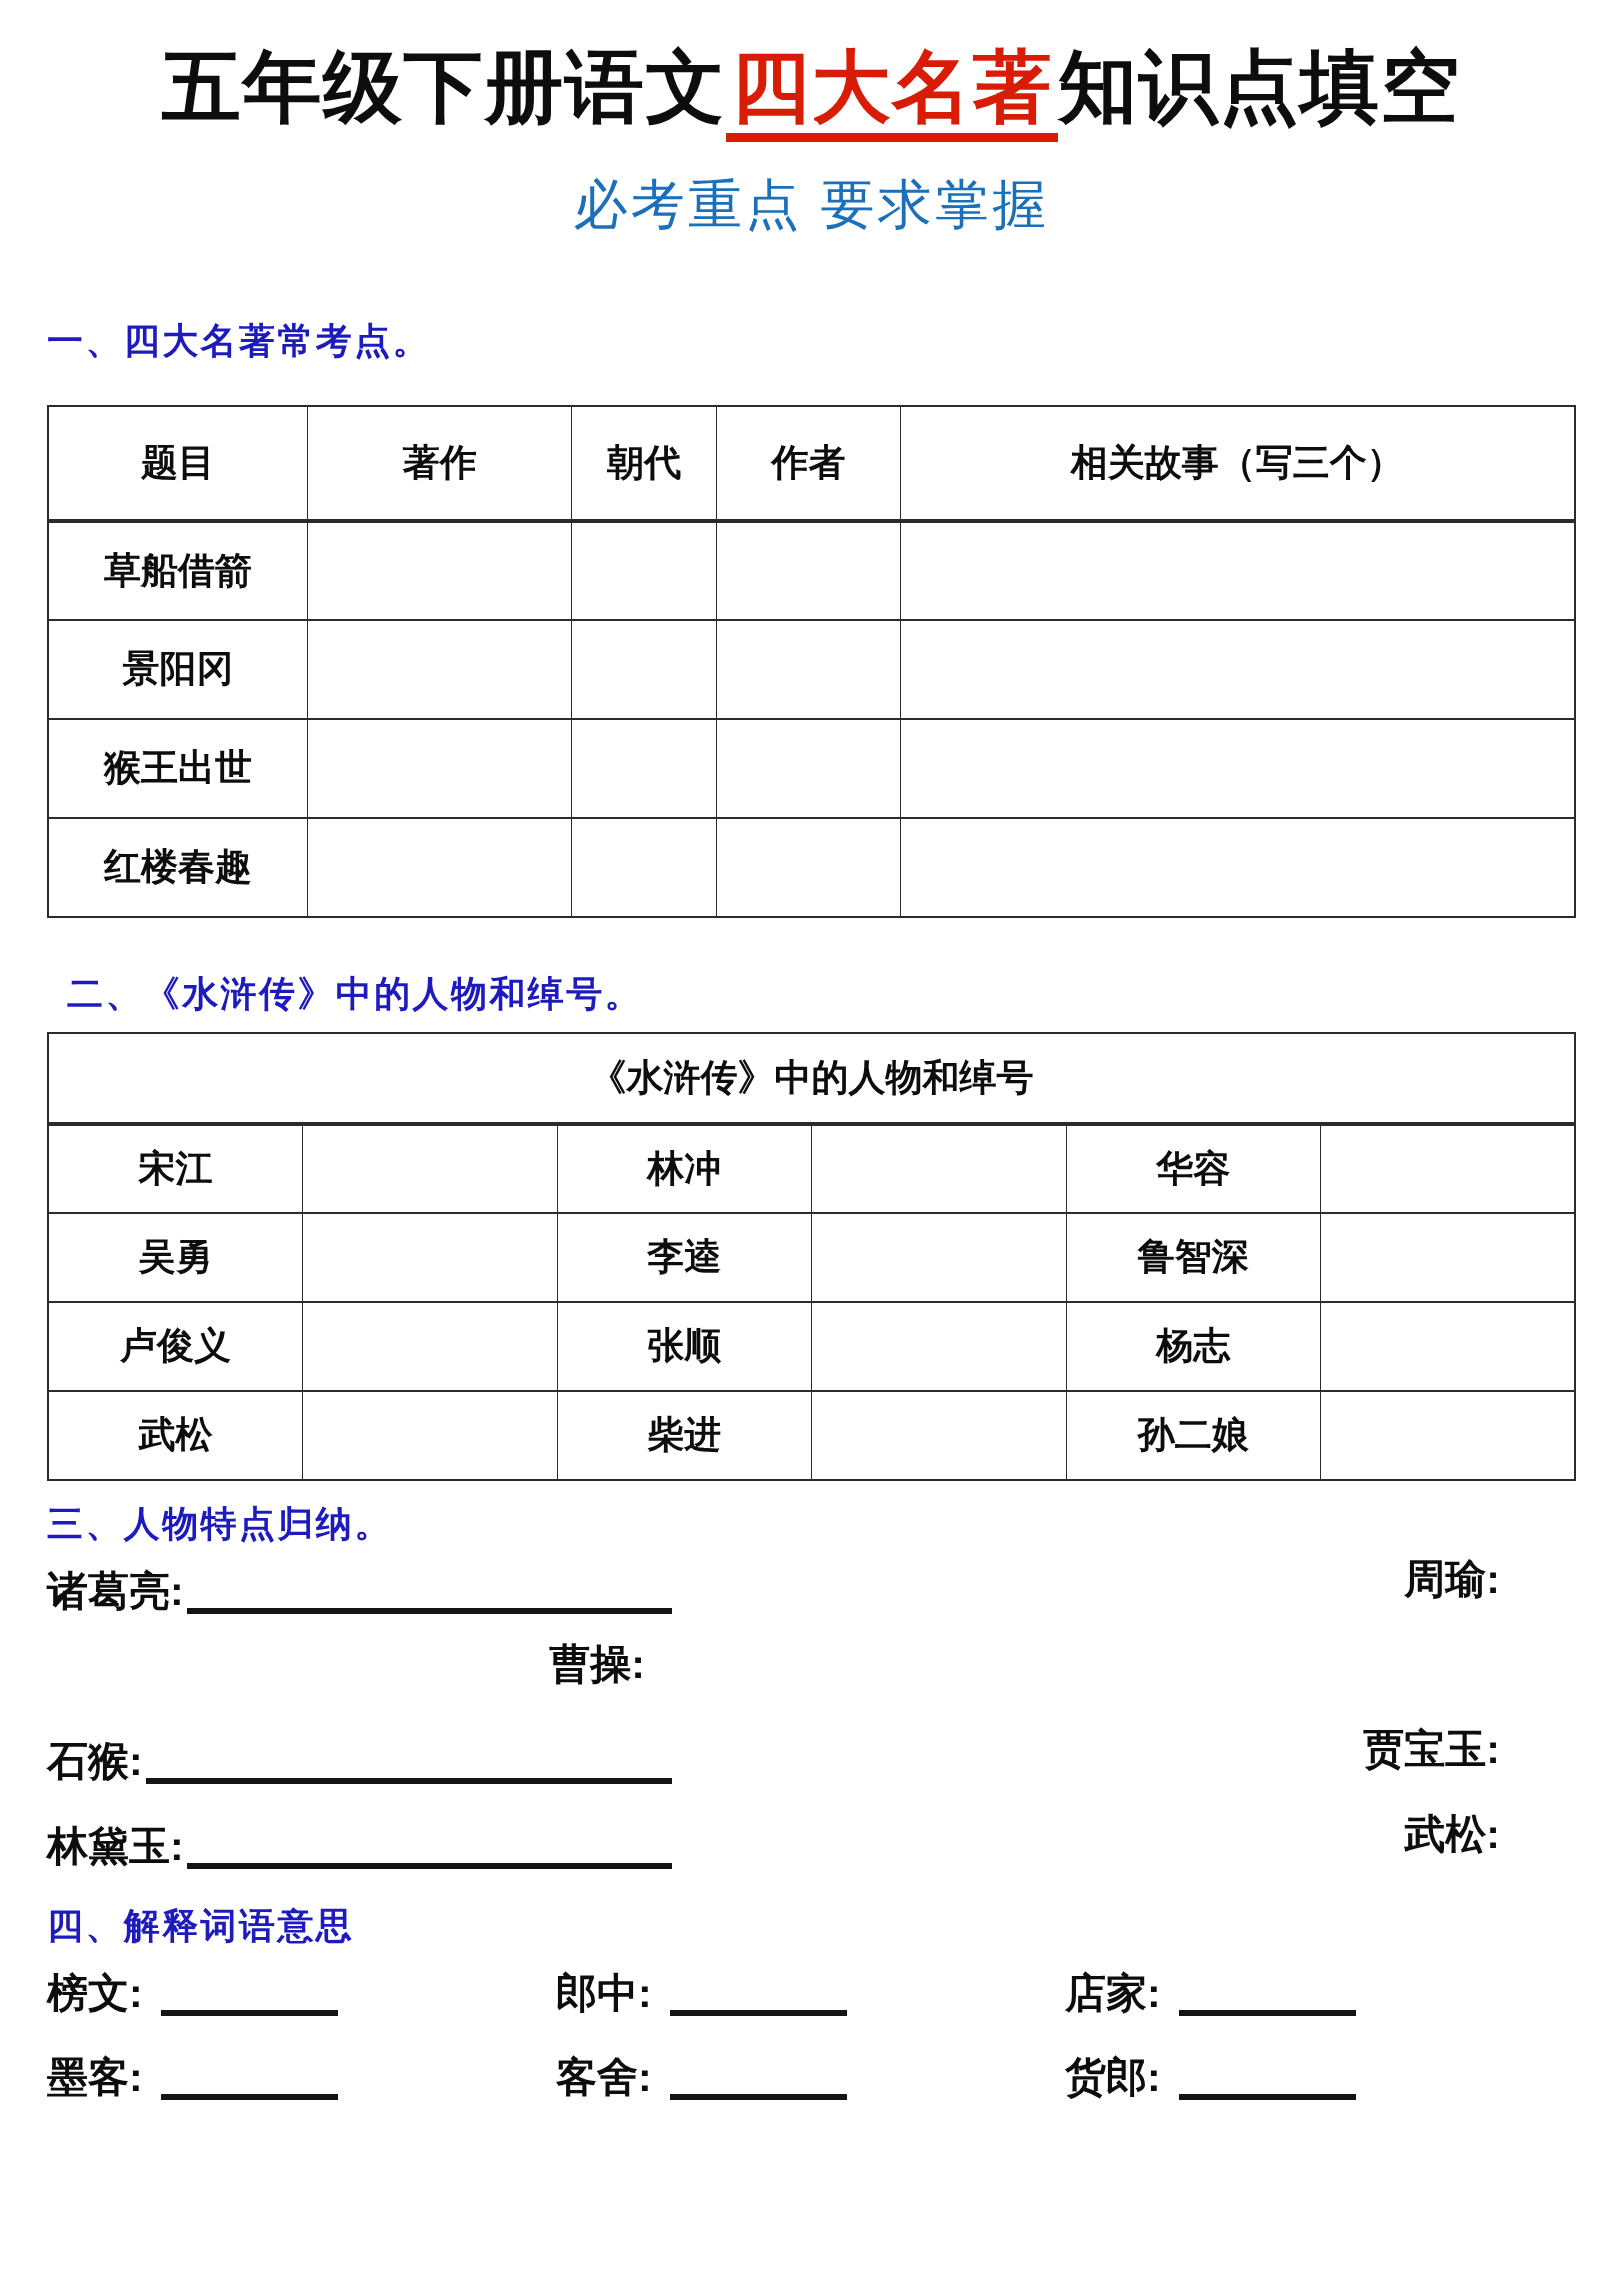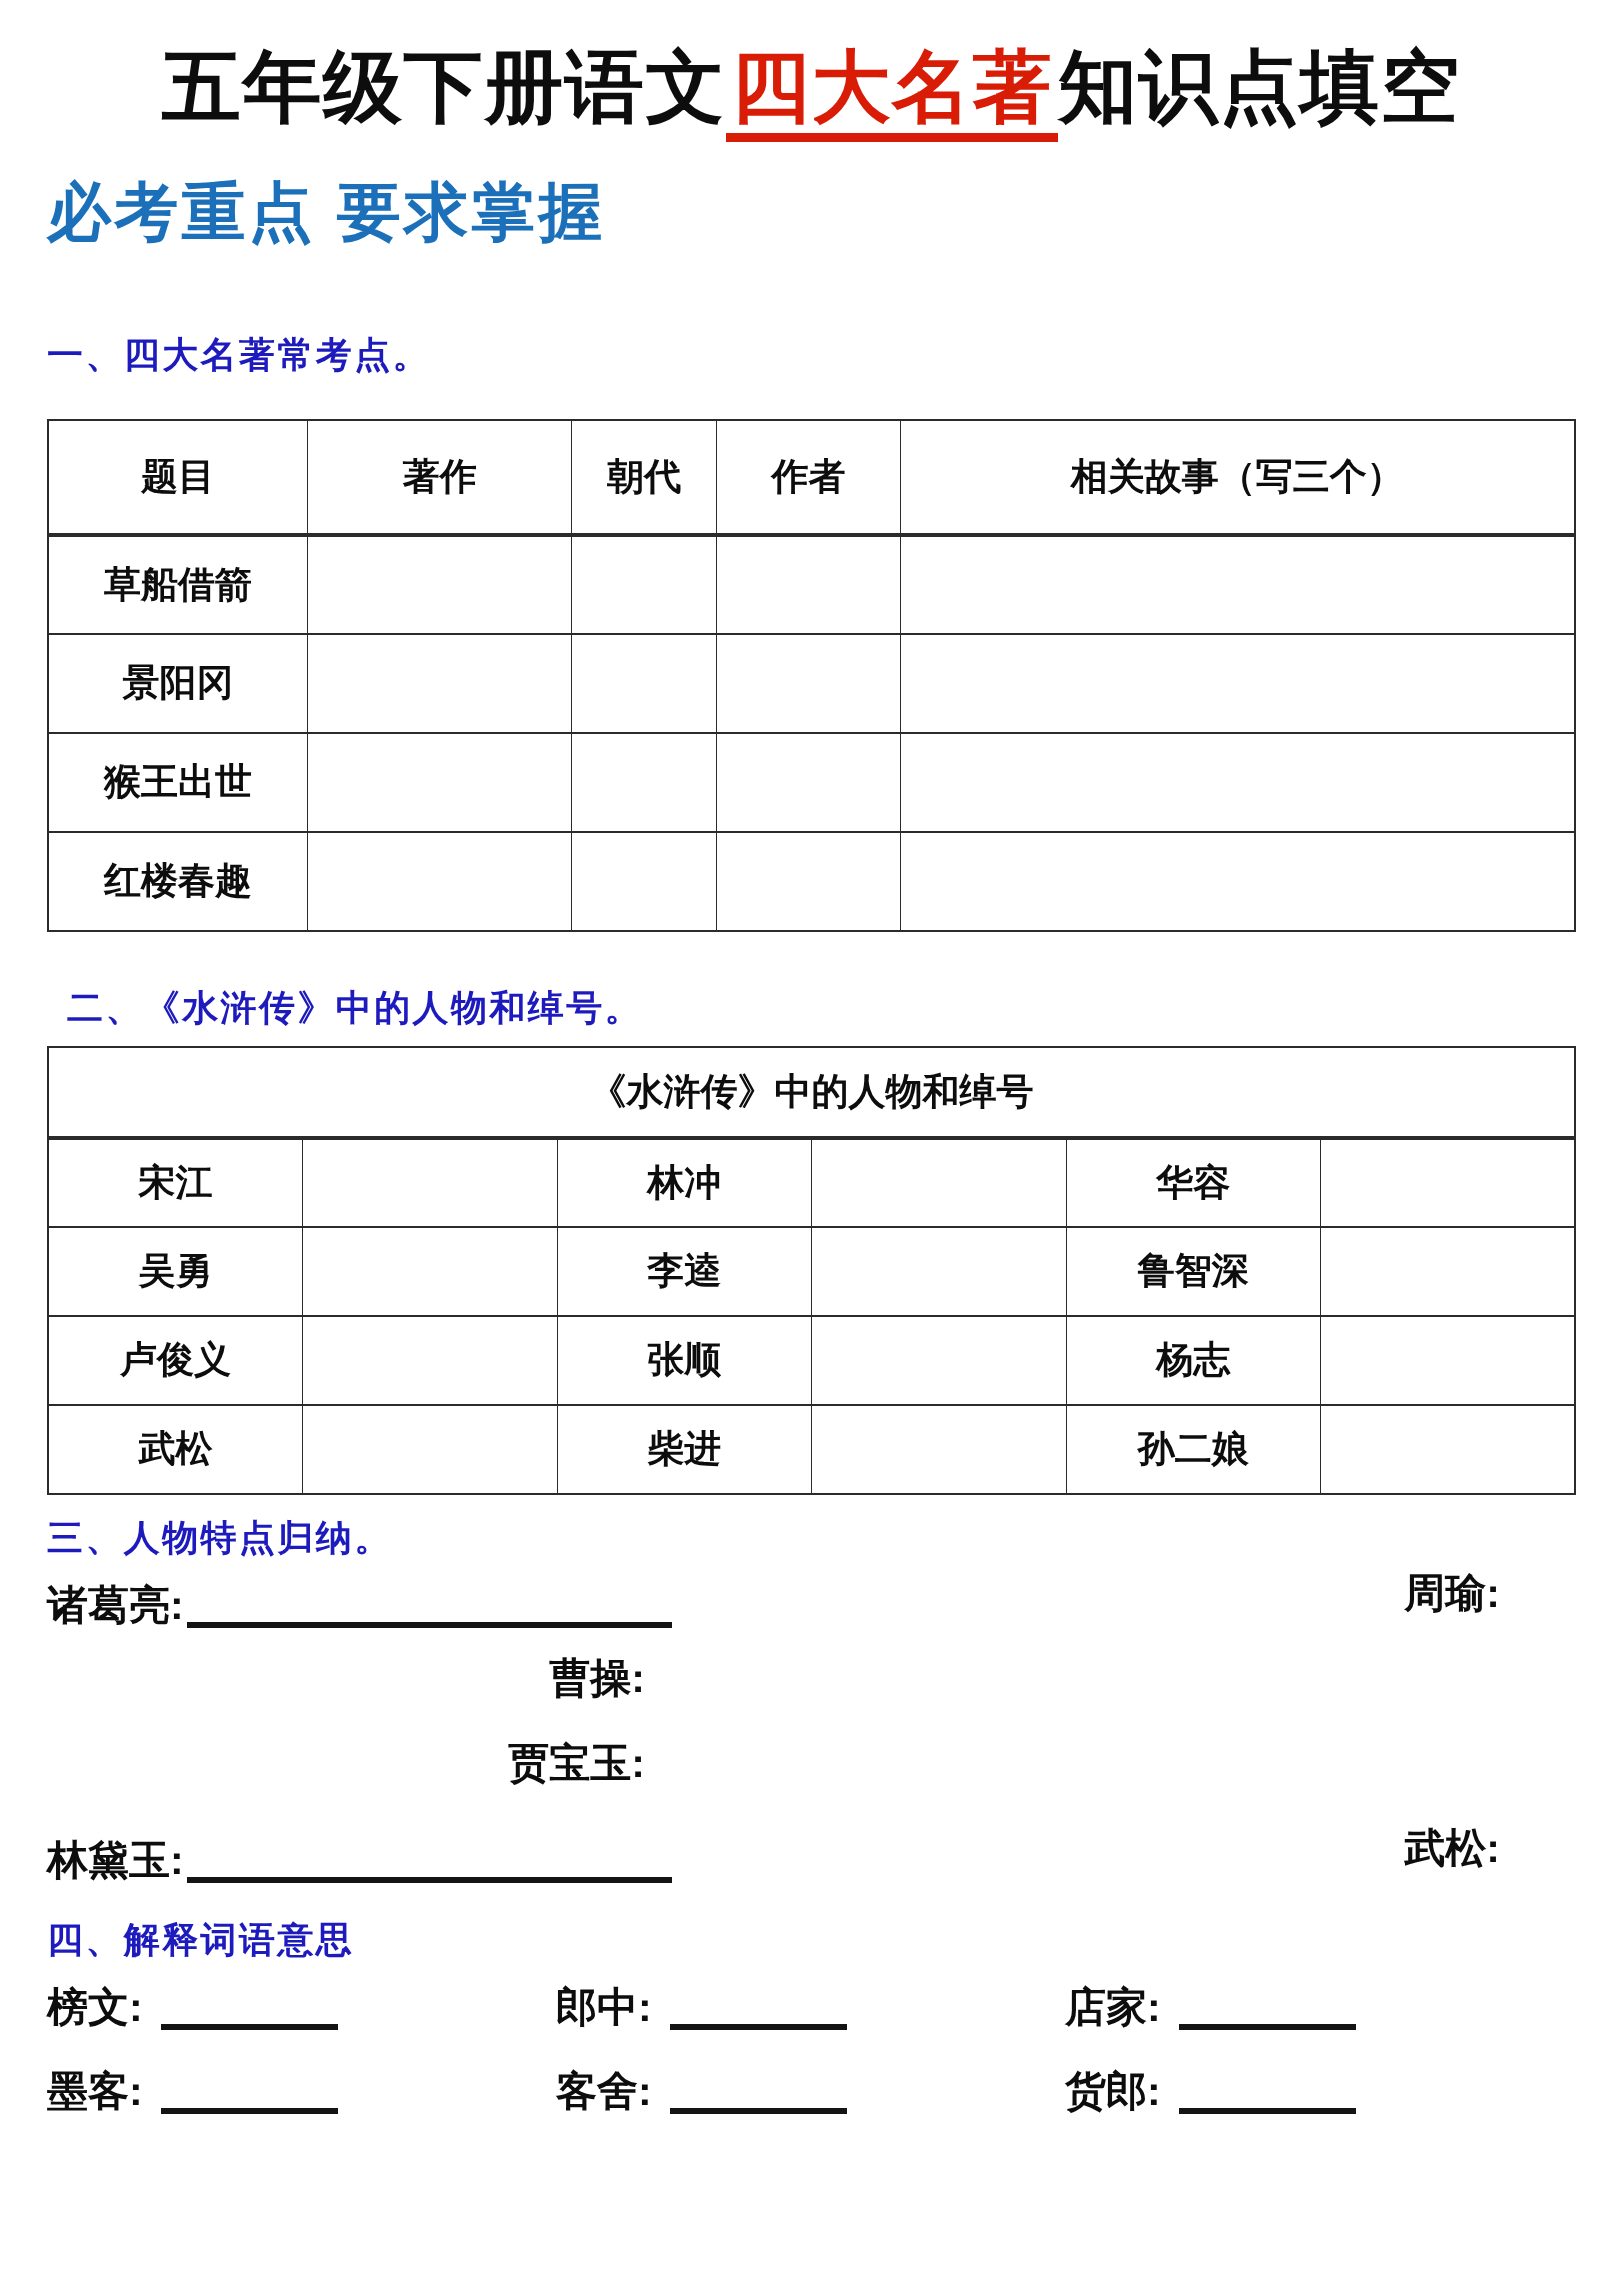--- a/index.html
+++ b/index.html
@@ -31,22 +31,23 @@
     line-height: 1.35;
     white-space: nowrap;
   }
   .title .hl {
     color: var(--red);
     border-bottom: 9px solid var(--red);
     padding: 0 4.9px 1.6px 4.9px;
   }
   .subtitle {
     margin-top: 28px;
-    font-size: 64px;
-    font-weight: 700;
+    text-align: center;
+    font-size: 54px;
+    font-weight: 400;
     color: var(--sub-blue);
     letter-spacing: 3.2px;
   }
 
   
   .sec-heading {
     color: var(--head-blue);
     font-weight: 900;
     font-size: 36px;
     letter-spacing: 2.4px;
@@ -229,20 +230,24 @@
         <span class="fill-line"></span>
       </div>
     </div>
     <div class="fill-col-row">
       <div class="fill-item s3-right">
         <span>曹操:</span>
         <span class="fill-line"></span>
       </div>
     </div>
     <div class="fill-col-row">
+      <div class="fill-item s3-left">
+        <span>石猴:</span>
+        <span class="fill-line"></span>
+      </div>
       <div class="fill-item s3-right">
         <span>贾宝玉:</span>
         <span class="fill-line"></span>
       </div>
     </div>
     <div class="fill-col-row">
       <div class="fill-item s3-left">
         <span>林黛玉:</span>
         <span class="fill-line"></span>
       </div>

